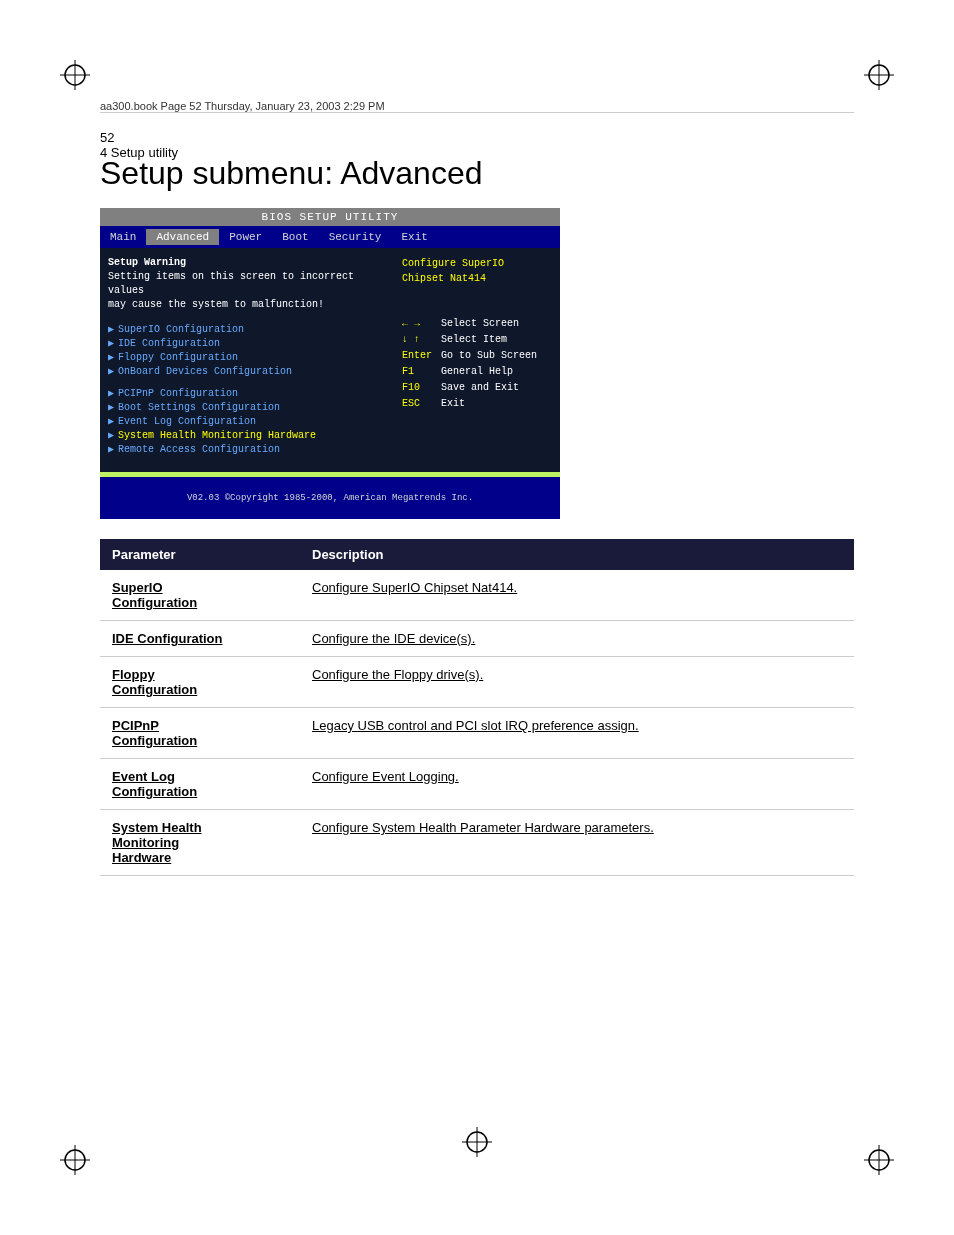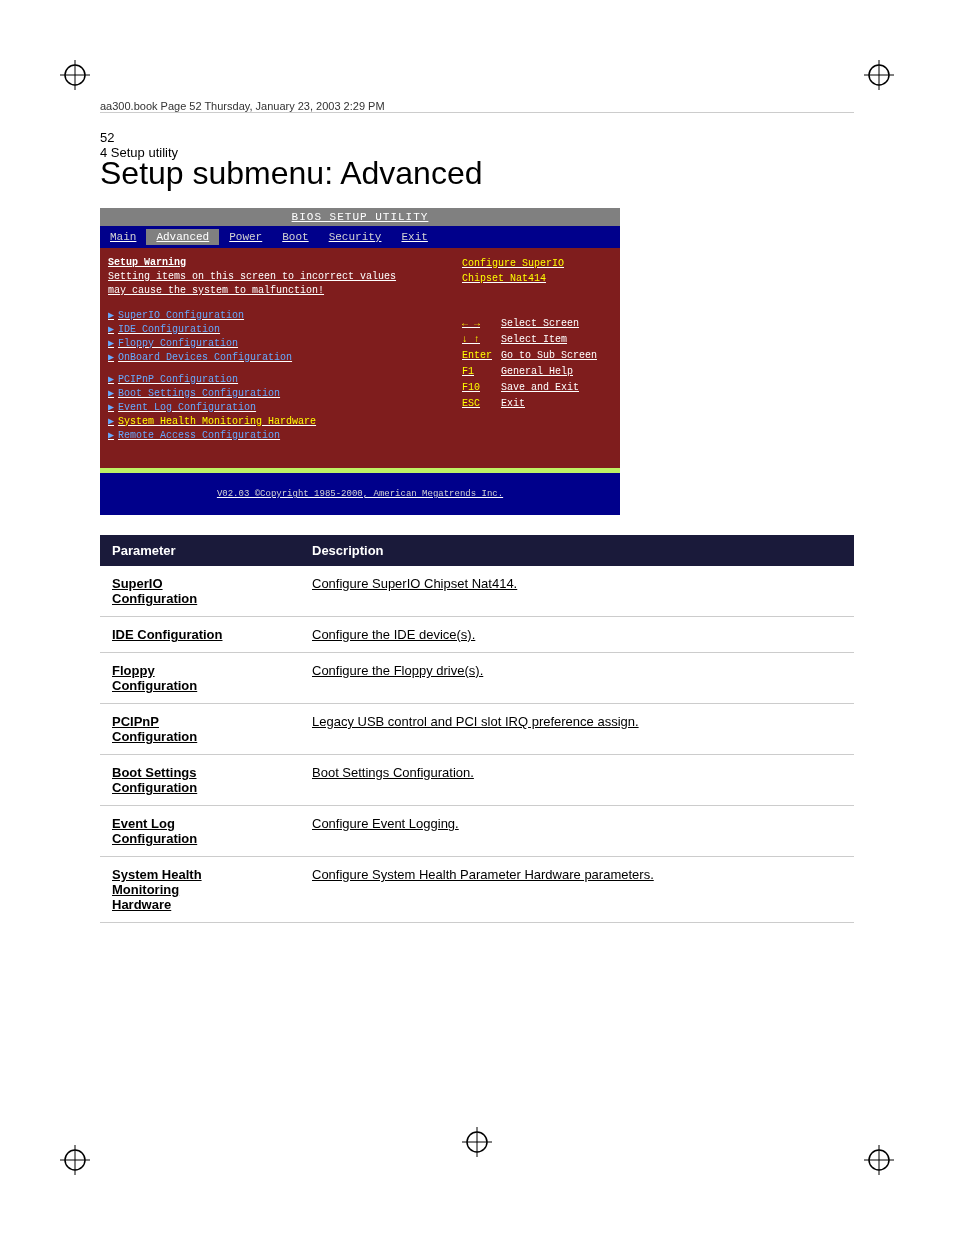--- a/index.html
+++ b/index.html
@@ -61,27 +61,26 @@
     .page-title {
       font-size: 32px;
       font-weight: normal;
       color: #000;
       margin-bottom: 16px;
       font-family: Arial, Helvetica, sans-serif;
     }
 
     
     .bios-screenshot {
-      width: 520px;
-      background: #7f1d1d;
+      width: 460px;
+      background: #0f172a;
       color: #fff;
       font-family: 'Courier New', monospace;
       font-size: 11px;
       margin-bottom: 20px;
-      text-decoration: underline;
     }
 
     .bios-title-bar {
       background: #808080;
       color: #fff;
       text-align: center;
       padding: 3px 0;
       font-size: 11px;
       letter-spacing: 1px;
     }
@@ -371,24 +370,20 @@
       </tr>
       <tr class="table-row">
         <td>Floppy<br>Configuration</td>
         <td>Configure the Floppy drive(s).</td>
       </tr>
       <tr class="table-row">
         <td>PCIPnP<br>Configuration</td>
         <td>Legacy USB control and PCI slot IRQ preference assign.</td>
       </tr>
       <tr class="table-row">
-        <td>Boot Settings<br>Configuration</td>
-        <td>Boot Settings Configuration.</td>
-      </tr>
-      <tr class="table-row">
         <td>Event Log<br>Configuration</td>
         <td>Configure Event Logging.</td>
       </tr>
       <tr class="table-row">
         <td>System Health<br>Monitoring<br>Hardware</td>
         <td>Configure System Health Parameter Hardware parameters.</td>
       </tr>
     </tbody>
   </table>
 

